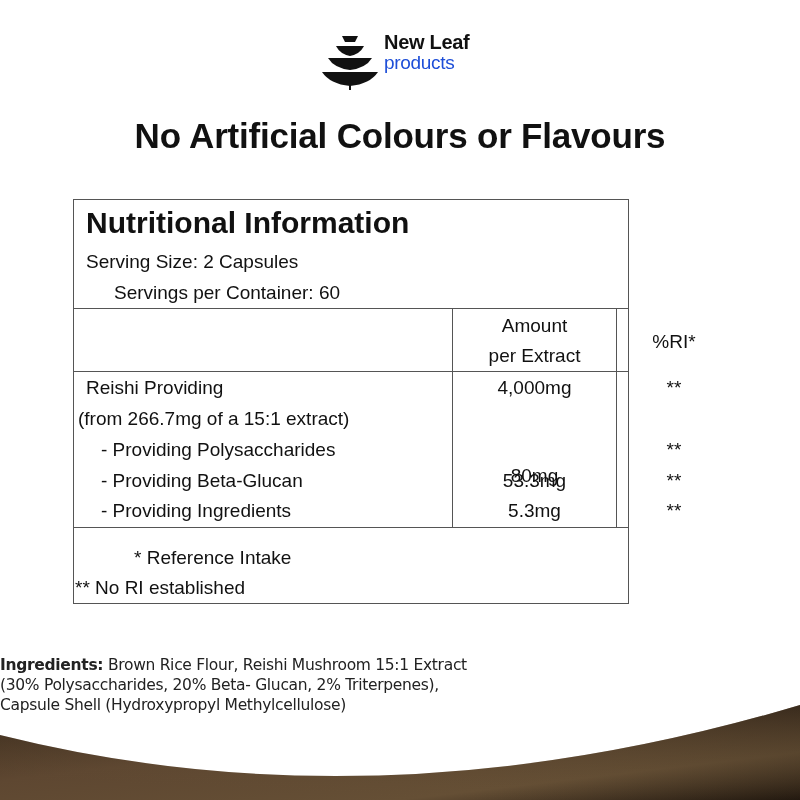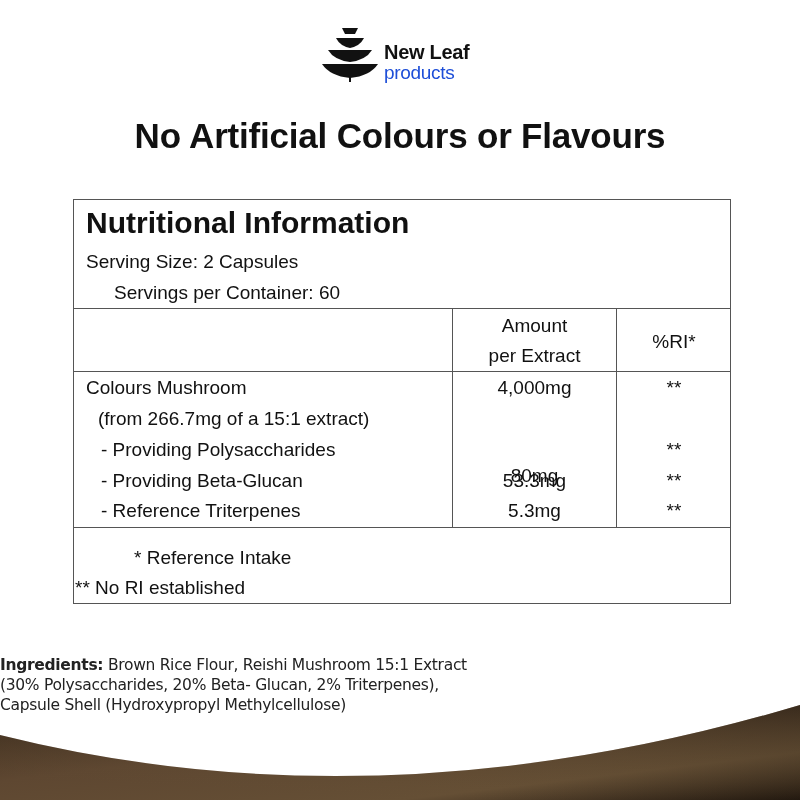--- a/index.html
+++ b/index.html
@@ -1,23 +1,23 @@
 <!DOCTYPE html>
 <html><head>
 <meta charset="utf-8">
 <style>
   html, body { margin:0; padding:0; }
   body { width:800px; height:800px; background:#ffffff; position:relative; overflow:hidden; font-family:"Liberation Sans", sans-serif; color:#111; }
-  .logo { position:absolute; left:322px; top:24px; display:flex; align-items:flex-end; }
+  .logo { position:absolute; left:322px; top:32px; display:flex; align-items:flex-start; }
   .logo svg { display:block; }
   .logo-text { margin-left:6px; line-height:1; }
   .brand { font-family:"Liberation Sans", sans-serif; font-weight:bold; font-size:20px; color:#111; letter-spacing:-0.3px; }
   .brand-sub { font-family:"Liberation Sans", sans-serif; font-size:19px; color:#1d4ed8; margin-top:1px; letter-spacing:-0.3px; }
   .headline { position:absolute; left:0; width:800px; top:116px; text-align:center; font-family:"Liberation Sans", sans-serif; font-weight:bold; font-size:35px; color:#111; letter-spacing:-0.2px; }
-  .table { position:absolute; left:73px; top:199px; width:658px; height:405px; border:1.5px solid #555; box-sizing:border-box; font-family:"DejaVu Sans", sans-serif; }
+  .table { position:absolute; left:73px; top:199px; width:556px; height:405px; border:1.5px solid #555; box-sizing:border-box; font-family:"DejaVu Sans", sans-serif; }
   .t-title { position:absolute; left:12px; top:6px; font-family:"Liberation Sans", sans-serif; font-weight:bold; font-size:30px; }
   .t-line { position:absolute; left:12px; font-size:19px; font-family:"Liberation Sans", sans-serif; }
   .hline { position:absolute; left:0; right:0; height:0; border-top:1.5px solid #555; }
   .vline { position:absolute; width:0; border-left:1.5px solid #555; }
   .cell { position:absolute; font-size:19px; font-family:"Liberation Sans", sans-serif; white-space:nowrap; }
   .center { text-align:center; }
   .ingredients { position:absolute; left:0; width:800px; top:655px; font-family:"DejaVu Sans", sans-serif; font-size:15.5px; line-height:20px; color:#222; letter-spacing:-0.3px; }
   .ingredients b { font-weight:bold; }
   .swoosh { position:absolute; left:0; top:700px; width:800px; height:100px; }
 </style>
@@ -48,35 +48,35 @@
   <div class="hline" style="top:108px;"></div>
   <div class="vline" style="left:378px; top:108px; height:219px;"></div>
   <div class="vline" style="left:542px; top:108px; height:219px;"></div>
 
   <div class="cell center" style="left:379px; width:163px; top:115px;">Amount</div>
   <div class="cell center" style="left:379px; width:163px; top:145px;">per Extract</div>
   <div class="cell center" style="left:543px; width:114px; top:115px;margin-top:16px;">%RI*</div>
 
   <div class="hline" style="top:171px;"></div>
 
-  <div class="cell" style="left:12px; top:177px;">Colours Mushroom</div>
+  <div class="cell" style="left:12px; top:177px;">Reishi Providing</div>
   <div class="cell center" style="left:379px; width:163px; top:177px;">4,000mg</div>
   <div class="cell center" style="left:543px; width:114px; top:177px;">**</div>
 
-  <div class="cell" style="left:24px; top:208px;">(from 266.7mg of a 15:1 extract)</div>
+  <div class="cell" style="left:4px; top:208px;">(from 266.7mg of a 15:1 extract)</div>
 
   <div class="cell" style="left:27px; top:239px;">  - Providing Polysaccharides</div>
   <div class="cell center" style="left:379px; width:163px; top:239px;margin-top:26px;">80mg</div>
   <div class="cell center" style="left:543px; width:114px; top:239px;">**</div>
 
   <div class="cell" style="left:27px; top:270px;">  - Providing Beta-Glucan</div>
   <div class="cell center" style="left:379px; width:163px; top:270px;">53.3mg</div>
   <div class="cell center" style="left:543px; width:114px; top:270px;">**</div>
 
-  <div class="cell" style="left:27px; top:300px;">  - Reference Triterpenes</div>
+  <div class="cell" style="left:27px; top:300px;">  - Providing Ingredients</div>
   <div class="cell center" style="left:379px; width:163px; top:300px;">5.3mg</div>
   <div class="cell center" style="left:543px; width:114px; top:300px;">**</div>
 
   <div class="hline" style="top:327px;"></div>
 
   <div class="cell" style="left:12px; top:347px;margin-left:48px;">* Reference Intake</div>
   <div class="cell" style="left:1px; top:377px;">** No RI established</div>
 </div>
 
 <div class="ingredients">

